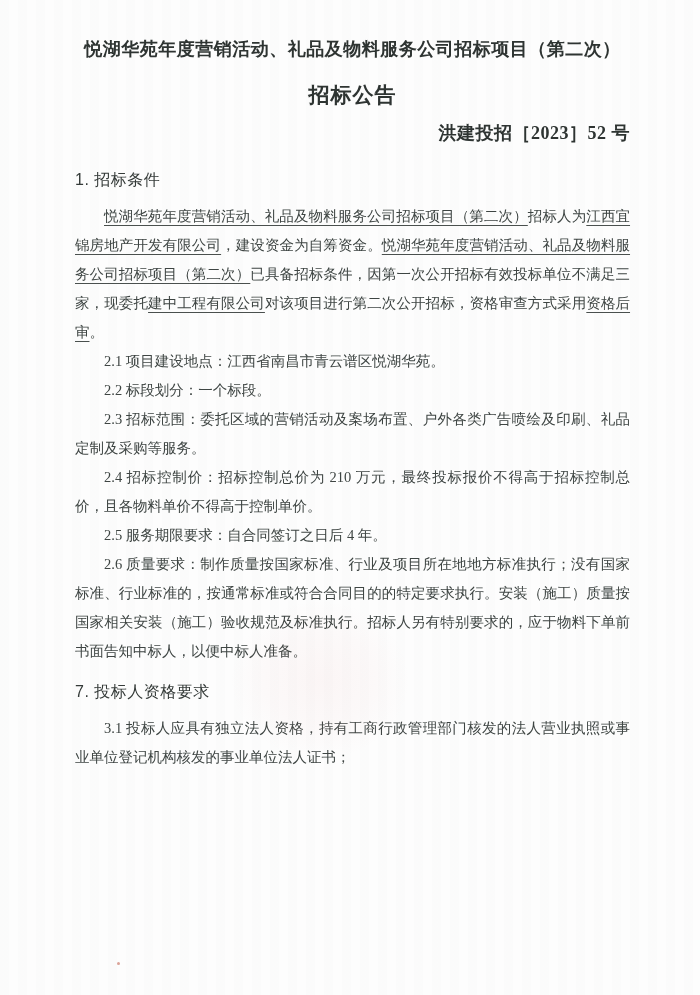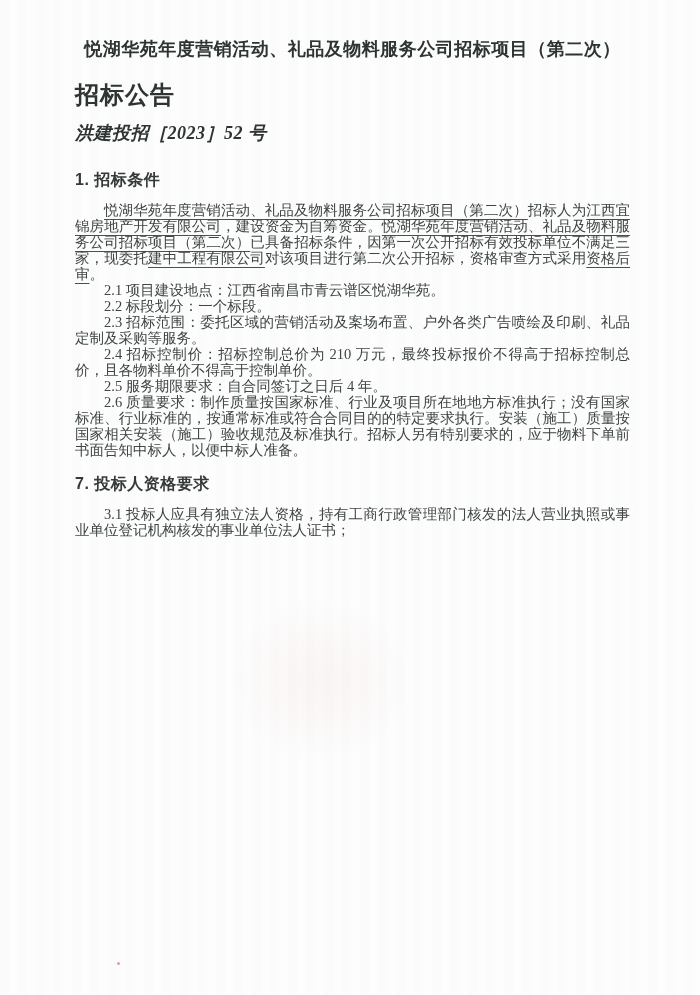--- a/index.html
+++ b/index.html
@@ -25,52 +25,52 @@
   .doc-title {
     font-size: 18px;
     font-weight: 700;
     line-height: 26px;
     text-align: center;
     margin: 0;
     color: #2e3432;
     letter-spacing: 0.5px;
   }
   .doc-subtitle {
-    font-size: 24px;
+    font-size: 21px;
     font-weight: 700;
     line-height: 26px;
+    text-align: center;
     margin: 20px 0 0 0;
     color: #2e3432;
     letter-spacing: 1px;
   }
   .doc-number {
     font-size: 18px;
     font-weight: 700;
     line-height: 26px;
-    text-align: left;
+    text-align: right;
     margin: 12px 0 0 0;
     color: #2e3432;
     letter-spacing: 0.5px;
-    font-style: italic;
   }
   .doc-body {
     margin-top: 22px;
   }
   .sec-heading {
     font-family: "Liberation Sans", sans-serif;
     font-size: 16px;
-    font-weight: 700;
+    font-weight: 400;
     color: #343a38;
     line-height: 24px;
     margin: 14px 0 10px 0;
     letter-spacing: 0.5px;
   }
   .para {
     font-size: 14.5px;
-    line-height: 16px;
+    line-height: 29px;
     text-align: justify;
     text-indent: 2em;
     margin: 0;
     color: #3e4543;
   }
   .seg { text-indent: 0; }
   .u {
     text-decoration: underline;
     text-underline-offset: 4px;
     text-decoration-thickness: 1px;

